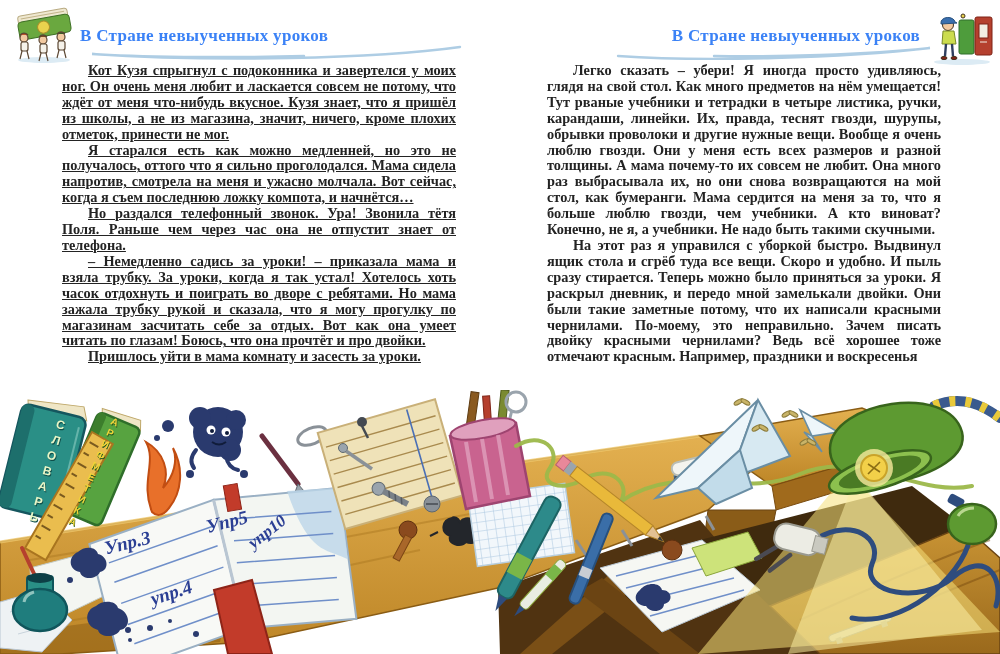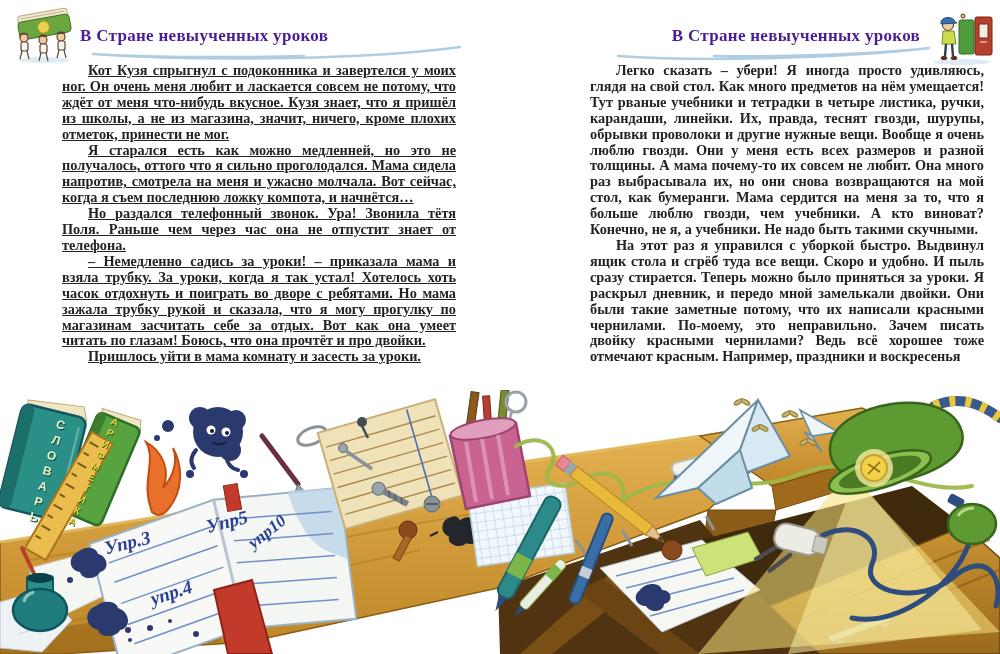--- a/index.html
+++ b/index.html
@@ -1,32 +1,32 @@
 <!DOCTYPE html>
 <html lang="ru"><head>
 <meta charset="utf-8">
 <style>
   html,body{margin:0;padding:0;background:#ffffff;}
   .spread{position:relative;width:1000px;height:654px;background:#ffffff;overflow:hidden;
           font-family:"Liberation Serif",serif;}
   
   .runhead{position:absolute;top:0;height:66px;}
-  .runhead .title{position:absolute;top:26px;font-size:17px;font-weight:bold;color:#4c1d95;
+  .runhead .title{position:absolute;top:26px;font-size:17px;font-weight:bold;color:#3b82f6;
                   letter-spacing:.3px;white-space:nowrap;}
   .rh-left{left:0;width:500px;}
   .rh-left .title{left:80px;}
   .rh-right{right:0;width:500px;}
   .rh-right .title{right:80px;}
   .swoosh{position:absolute;top:44px;}
   
   .pagecol{position:absolute;top:63px;width:394px;font-size:14.3px;line-height:15.9px;
            font-weight:bold;color:#232323;text-align:justify;hyphens:auto;}
   .pagecol p{margin:0;text-indent:26px;}
   .col-left{left:62px;text-decoration:underline;}
-  .col-right{left:547px;margin-left:43px;}
+  .col-right{left:547px;}
   
   .illus{position:absolute;left:0;top:390px;width:1000px;height:264px;}
   .illus svg{position:absolute;left:0;top:0;}
   .spine{position:absolute;writing-mode:vertical-rl;text-orientation:upright;
          font-family:"Liberation Sans",sans-serif;font-weight:bold;white-space:nowrap;}
   .spine-slovar{left:40px;top:26px;font-size:12px;letter-spacing:2px;color:#e9f6c6;
                 text-shadow:1px 1px 0 #0f4f4b;transform:rotate(16deg);}
   .spine-arif{left:88px;top:22px;font-size:10px;letter-spacing:1px;color:#f2d438;
               text-shadow:1px 1px 0 #2a5a20;transform:rotate(23deg);}
   .hand{position:absolute;font-family:"Liberation Serif",serif;font-style:italic;font-weight:bold;

